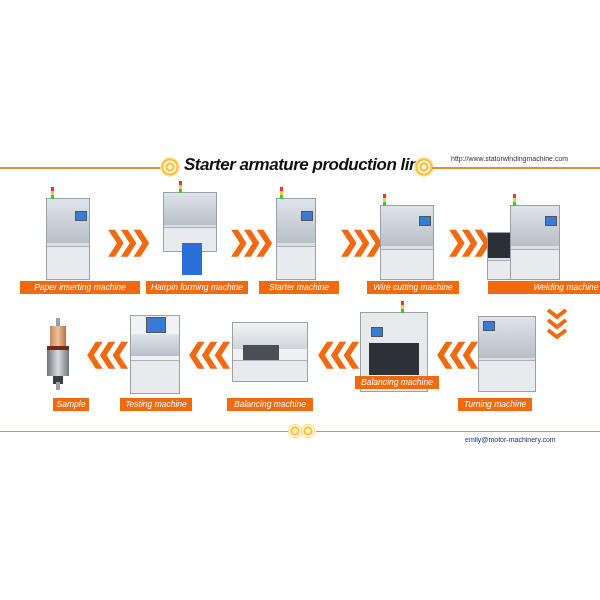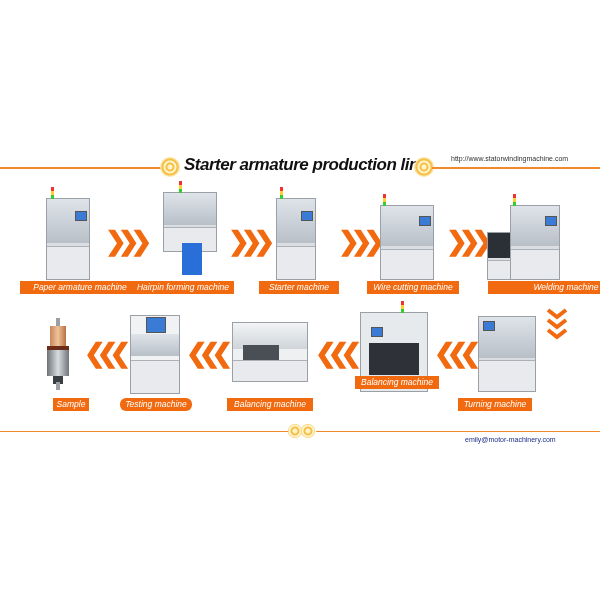--- a/index.html
+++ b/index.html
@@ -26,31 +26,31 @@
 <div class="circ" style="left:414px; top:157px;"></div>
 <div class="hline" style="left:432px; top:167px; width:168px;"></div>
 <div class="url">http://www.statorwindingmachine.com</div>
 
 <div class="machine" style="left:46px; top:198px; width:42px; height:80px;">
   <div class="lamp" style="left:4px;"></div>
   <div class="top"></div>
     <div class="screen" style="left:28px; top:12px;"></div>
     <div class="base"></div>
 </div>
-<div class="label" style="left:20px; top:281px; width:114px;">Paper armature  machine</div>
+<div class="label" style="left:20px; top:281px; width:114px;">Paper inserting  machine</div>
 
 <div class="arrow" style="left:105px; top:228px;">❯❯❯</div>
 
 <div class="machine" style="left:163px; top:192px; width:52px; height:58px;">
   <div class="lamp" style="left:15px;"></div>
   <div class="top"></div>
     <div class="base"></div>
 </div>
 <div style="position:absolute; left:182px; top:243px; width:20px; height:32px; background:#2a6fd8;"></div>
-<div class="label" style="left:132px; top:281px; width:96px;font-style:italic;">Hairpin forming machine</div>
+<div class="label" style="left:146px; top:281px; width:96px;font-style:italic;">Hairpin forming machine</div>
 
 <div class="arrow" style="left:228px; top:228px;">❯❯❯</div>
 
 <div class="machine" style="left:276px; top:198px; width:38px; height:80px;">
   <div class="lamp" style="left:3px;"></div>
   <div class="top"></div>
     <div class="screen" style="left:24px; top:12px;"></div>
     <div class="base"></div>
 </div>
 <div class="label" style="left:259px; top:281px; width:74px;">Starter machine</div>
@@ -97,21 +97,21 @@
 </div>
 <div class="label" style="left:43px; top:398px; width:30px;margin-left:10px;">Sample</div>
 
 <div class="arrow" style="left:84px; top:340px;">❮❮❮</div>
 
 <div class="machine" style="left:130px; top:315px; width:48px; height:77px; background:#f1f2f4;">
   <div class="screen" style="left:15px; top:1px; width:18px; height:14px;"></div>
   <div class="top" style="top:18px; height:28%;"></div>
     <div class="base" style="height:42%;"></div>
 </div>
-<div class="label" style="left:120px; top:398px; width:66px;border-radius:6px;">Testing machine</div>
+<div class="label" style="left:120px; top:398px; width:66px;">Testing machine</div>
 
 <div class="arrow" style="left:186px; top:340px;">❮❮❮</div>
 
 <div class="machine" style="left:232px; top:322px; width:74px; height:58px; background:#eef0f2;">
   <div class="top" style="height:45%; background:linear-gradient(#f2f4f6,#cfd4d9);"></div>
   <div style="position:absolute; left:10px; top:22px; width:36px; height:16px; background:#4a4f56;"></div>
   <div class="base" style="height:35%;"></div>
 </div>
 <div class="label" style="left:227px; top:398px; width:80px;">Balancing machine</div>
 

